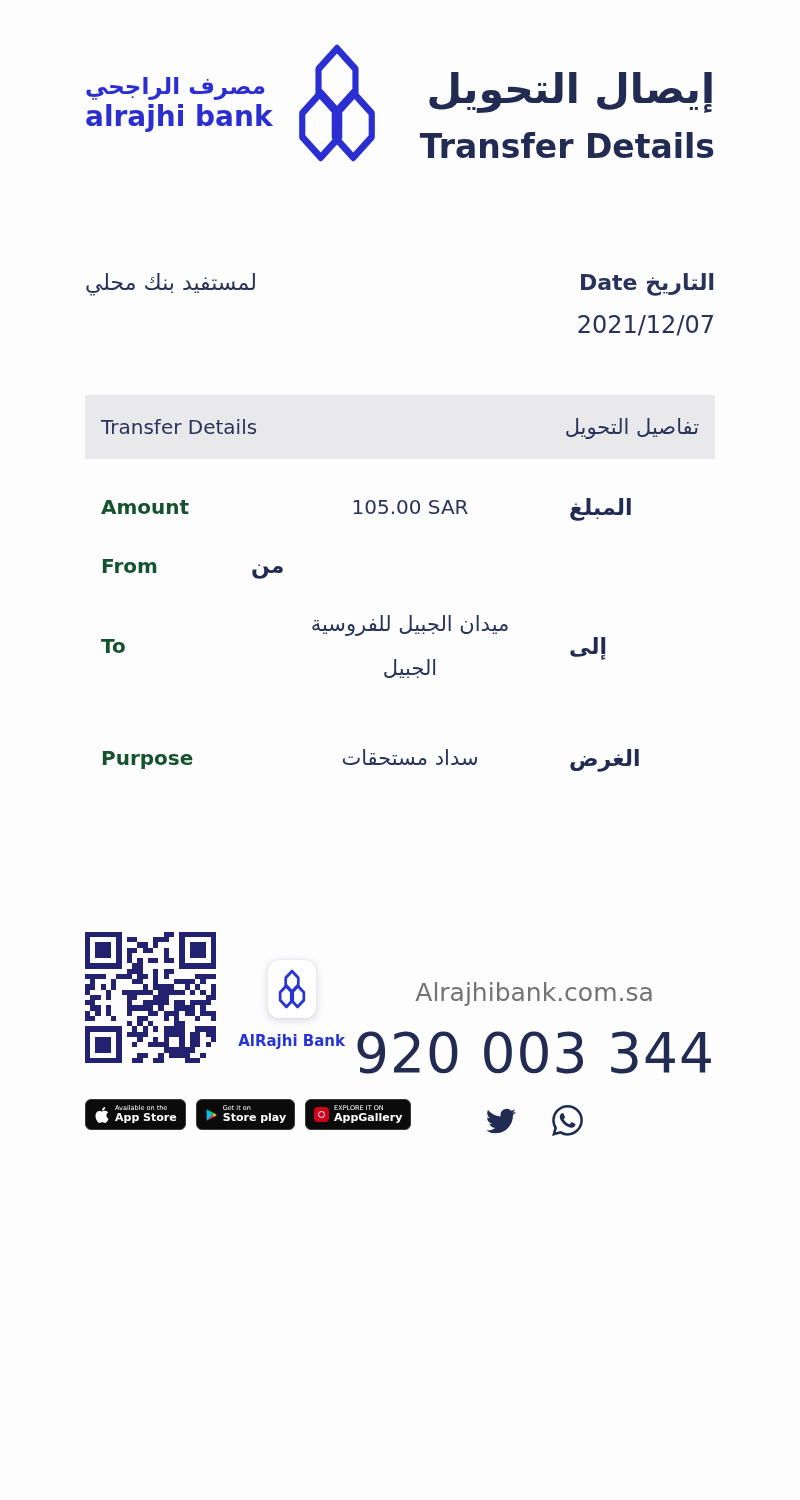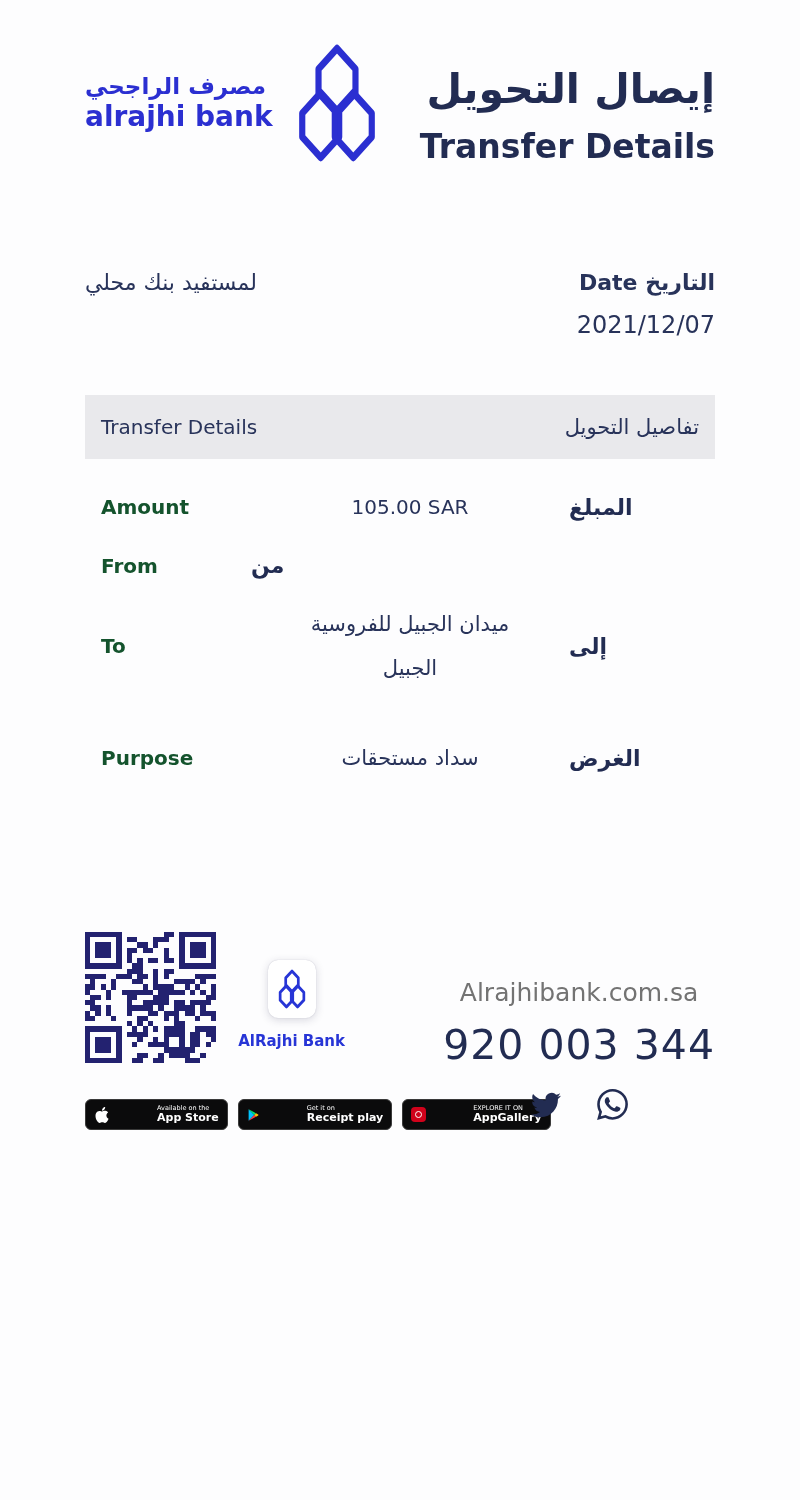--- a/index.html
+++ b/index.html
@@ -48,29 +48,29 @@
   .qr-app { display:flex; align-items:flex-start; }
   .qr-box { width:135px; height:135px; }
   .app-block { margin-left:22px; margin-top:30px; display:flex; flex-direction:column; align-items:center; }
   .app-card { width:48px; height:58px; background:#ffffff; border-radius:10px;
               box-shadow:0 2px 8px rgba(40,40,80,0.18), 0 0 1px rgba(40,40,80,0.25);
               display:flex; align-items:center; justify-content:center; }
   .app-label { margin-top:14px; font-size:15px; font-weight:bold; color:#2735D6; white-space:nowrap; }
   .badges { display:flex; gap:10px; margin-top:34px; }
   .badge { height:31px; background:#0b0b0c; border-radius:6px; display:flex; align-items:center; gap:5px;
            padding:0 8px; color:#fff; border:1px solid #3a3a3a; cursor:pointer; }
-  .badge .btxt { display:flex; flex-direction:column; justify-content:center; line-height:1.1;margin-left:42px; }
+  .badge .btxt { display:flex; flex-direction:column; justify-content:center; line-height:1.1; }
   .badge .btop { font-size:6.5px; white-space:nowrap; }
   .badge .bbot { font-size:11px; font-weight:bold; white-space:nowrap; }
   .ag-icon { width:15px; height:15px; background:#d0021b; border-radius:4px; display:flex; align-items:center; justify-content:center; }
   .ag-ring { width:7px; height:7px; border:1.6px solid #fff; border-radius:50%; }
 
   .footer-right { text-align:center; margin-top:48px; }
   .site { font-size:25px; color:#737373; }
-  .phone { font-size:41px; font-weight:500; color:#222C52; margin-top:14px; letter-spacing:1px; }
+  .phone { font-size:55px; font-weight:500; color:#222C52; margin-top:14px; letter-spacing:1px; }
   .socials { display:flex; justify-content:center; gap:36px; margin-top:20px; align-items:center; }
   .social-btn { cursor:pointer; display:inline-flex; }
 </style>
 </head>
 <body>
 
 <div class="page">
 
   <div class="header">
     <div class="logo">
@@ -474,21 +474,21 @@
         </div>
         <div class="badge">
           <svg width="13" height="14" viewBox="0 0 24 24">
             <path d="M3,1.3 L13.5,12 L3,22.7 Z" fill="#00c4ff"></path>
             <path d="M3,1.3 L16.7,8.8 L13.5,12 Z" fill="#00e676"></path>
             <path d="M3,22.7 L16.7,15.2 L13.5,12 Z" fill="#ff3a44"></path>
             <path d="M16.7,8.8 L20.6,11 C21.4,11.5 21.4,12.5 20.6,13 L16.7,15.2 L13.5,12 Z" fill="#ffc107"></path>
           </svg>
           <div class="btxt">
             <span class="btop">Get it on</span>
-            <span class="bbot">Receipt play</span>
+            <span class="bbot">Store play</span>
           </div>
         </div>
         <div class="badge">
           <div class="ag-icon">
               <div class="ag-ring"></div>
             </div>
           <div class="btxt">
             <span class="btop">EXPLORE IT ON</span>
             <span class="bbot">AppGallery</span>
           </div>

